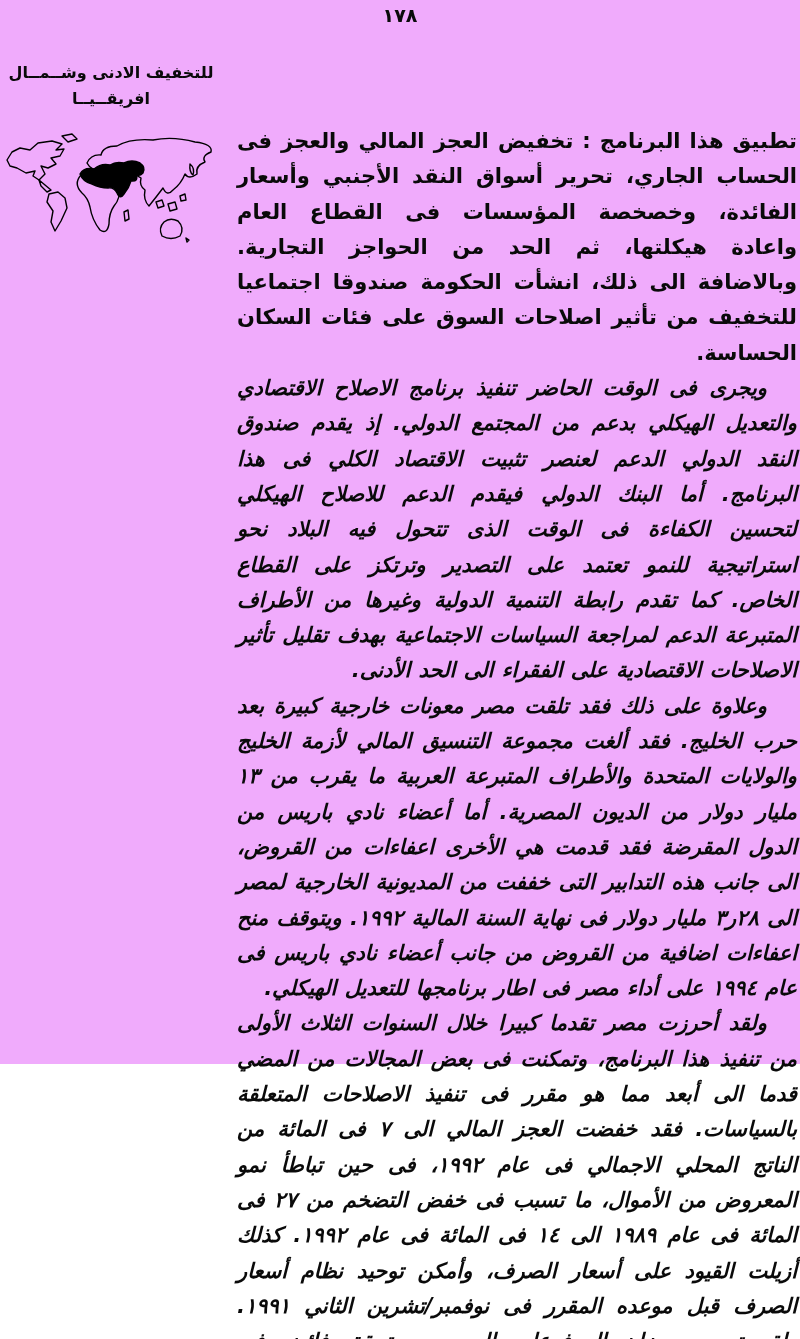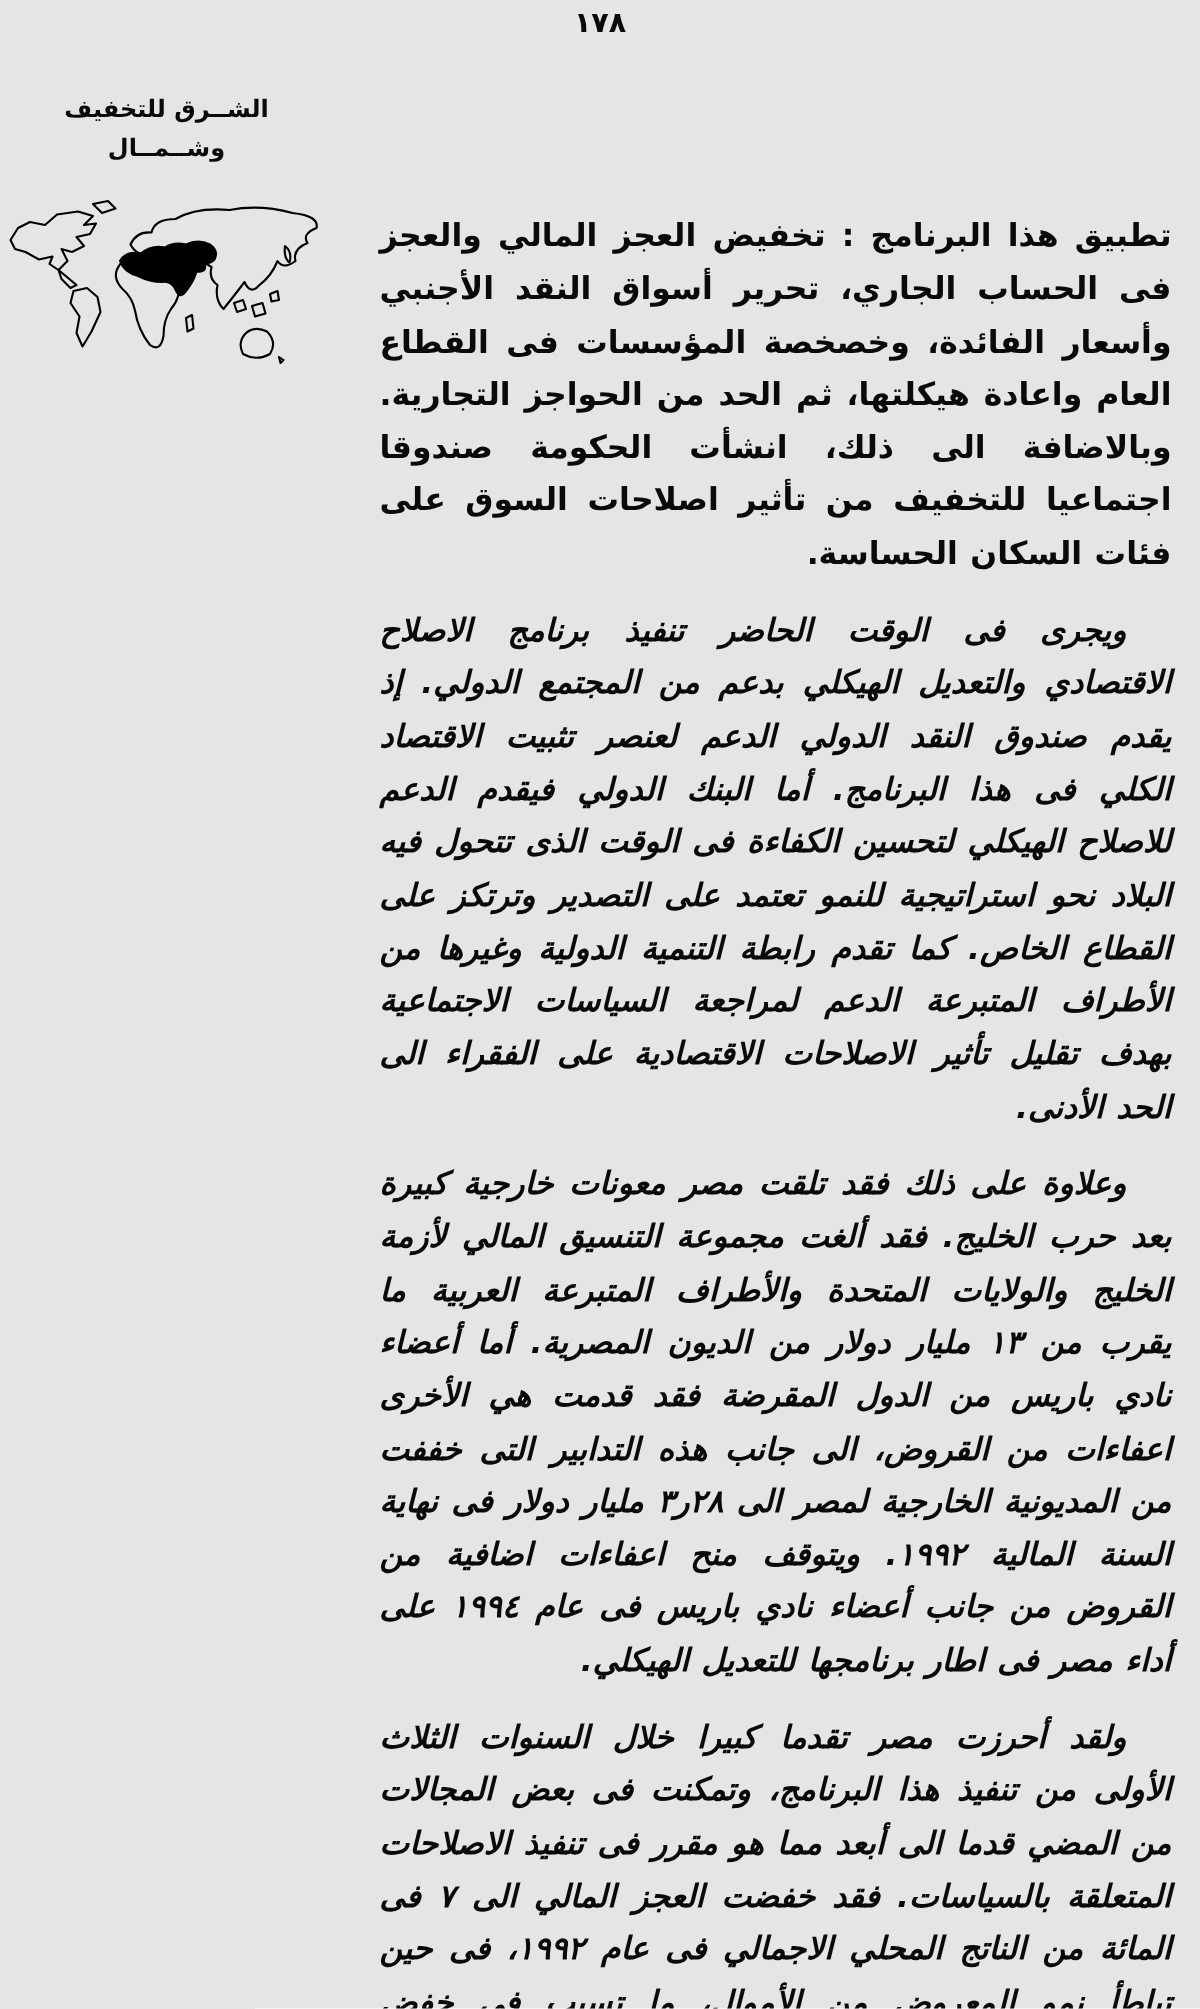--- a/index.html
+++ b/index.html
@@ -8,22 +8,22 @@
     background: #ffffff;
     width: 800px;
     height: 1339px;
     overflow: hidden;
     font-family: "DejaVu Sans", sans-serif;
     color: #0a0a0a;
   }
   .page {
     position: relative;
     width: 800px;
-    height: 1339px;
-    background: #e5e5e5;
+    height: 1064px;
+    background: #f0abfc;
     direction: rtl;
   }
   .page-number {
     position: absolute;
     top: 4px;
     left: 0;
     right: 0;
     text-align: center;
     font-size: 19px;
     font-weight: 700;
@@ -54,38 +54,39 @@
     right: 3px;
     width: 560px;
     direction: rtl;
     text-align: justify;
     font-size: 21px;
     font-weight: 700;
     line-height: 35.3px;
     word-spacing: 1px;
   }
   .text-column p {
-    margin: 16px;
+    margin: 0;
     padding: 0;
   }
   .text-column p.indent {
     text-indent: 30px;
     font-style: italic;
   }
 </style>
 </head>
 <body>
 
 <div class="page">
 
   <div class="page-number">١٧٨</div>
 
   <div class="sidebar">
     <div class="region-label">
-      <div>الشــرق للتخفيف وشــمــال</div>
+      <div>للتخفيف الادنى وشــمــال</div>
+      <div>افريقــيــا</div>
     </div>
 
     <div class="map-wrap">
       <svg width="214" height="120" viewBox="0 0 214 120" fill="none" stroke="#000000" stroke-width="1.4" stroke-linejoin="round" stroke-linecap="round">
 
         <path d="M3 30 L8 22 L16 18 L26 20 L34 13 L48 11 L58 14 L52 20 L60 19 L56 26 L47 28 L52 34 L44 38 L37 36 L41 44 L35 50 L29 46 L31 41 L22 43 L13 38 L6 36 Z"></path>
 
         <path d="M35 50 L41 55 L47 60 L43 62 L37 56 Z"></path>
 
         <path d="M58 6 L68 4 L73 9 L64 12 Z"></path>

